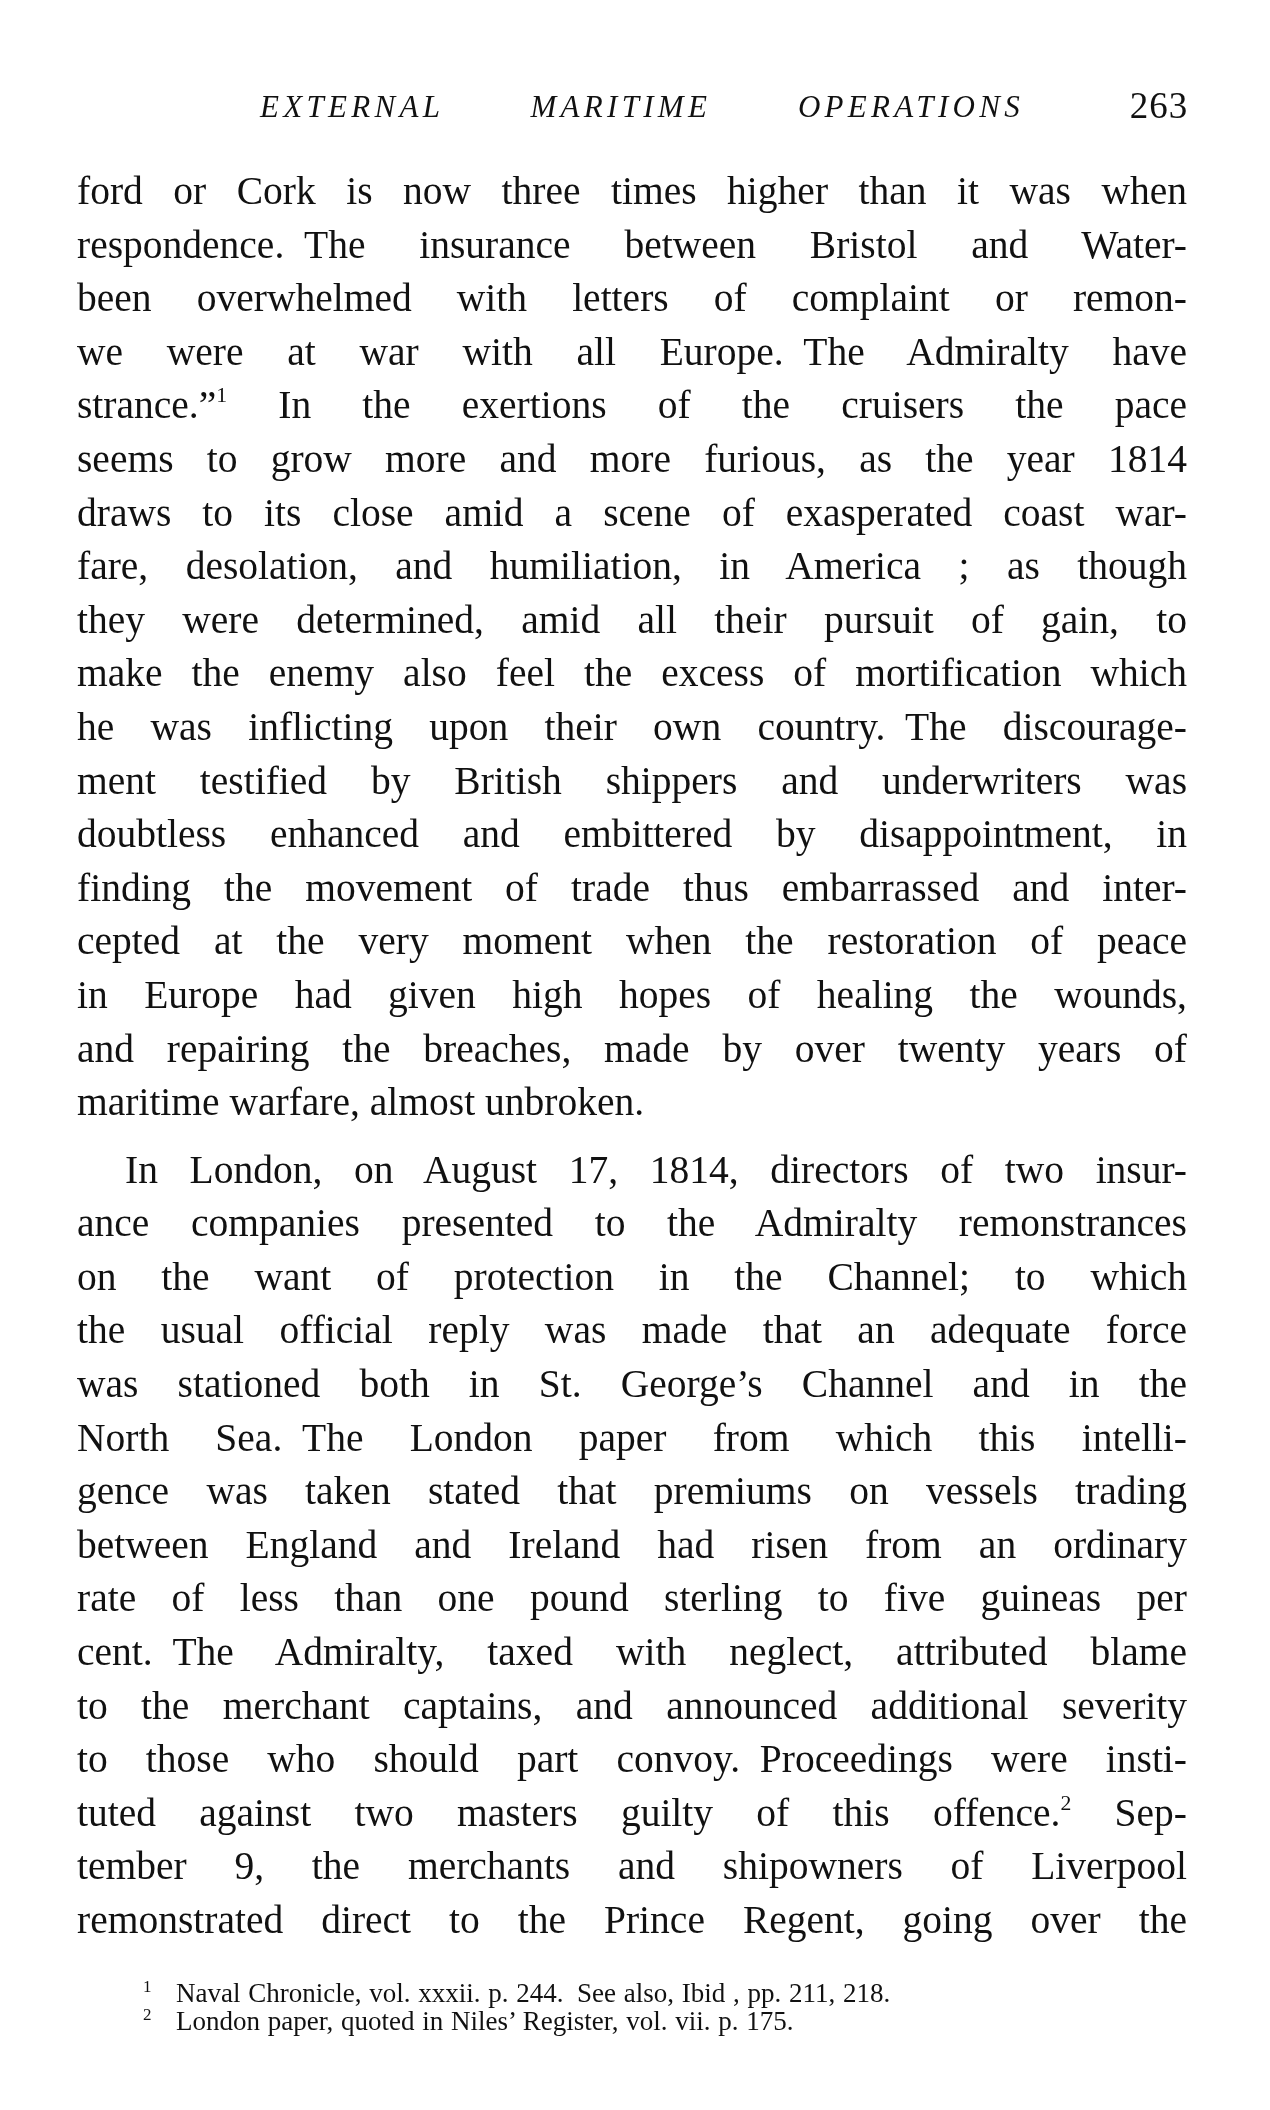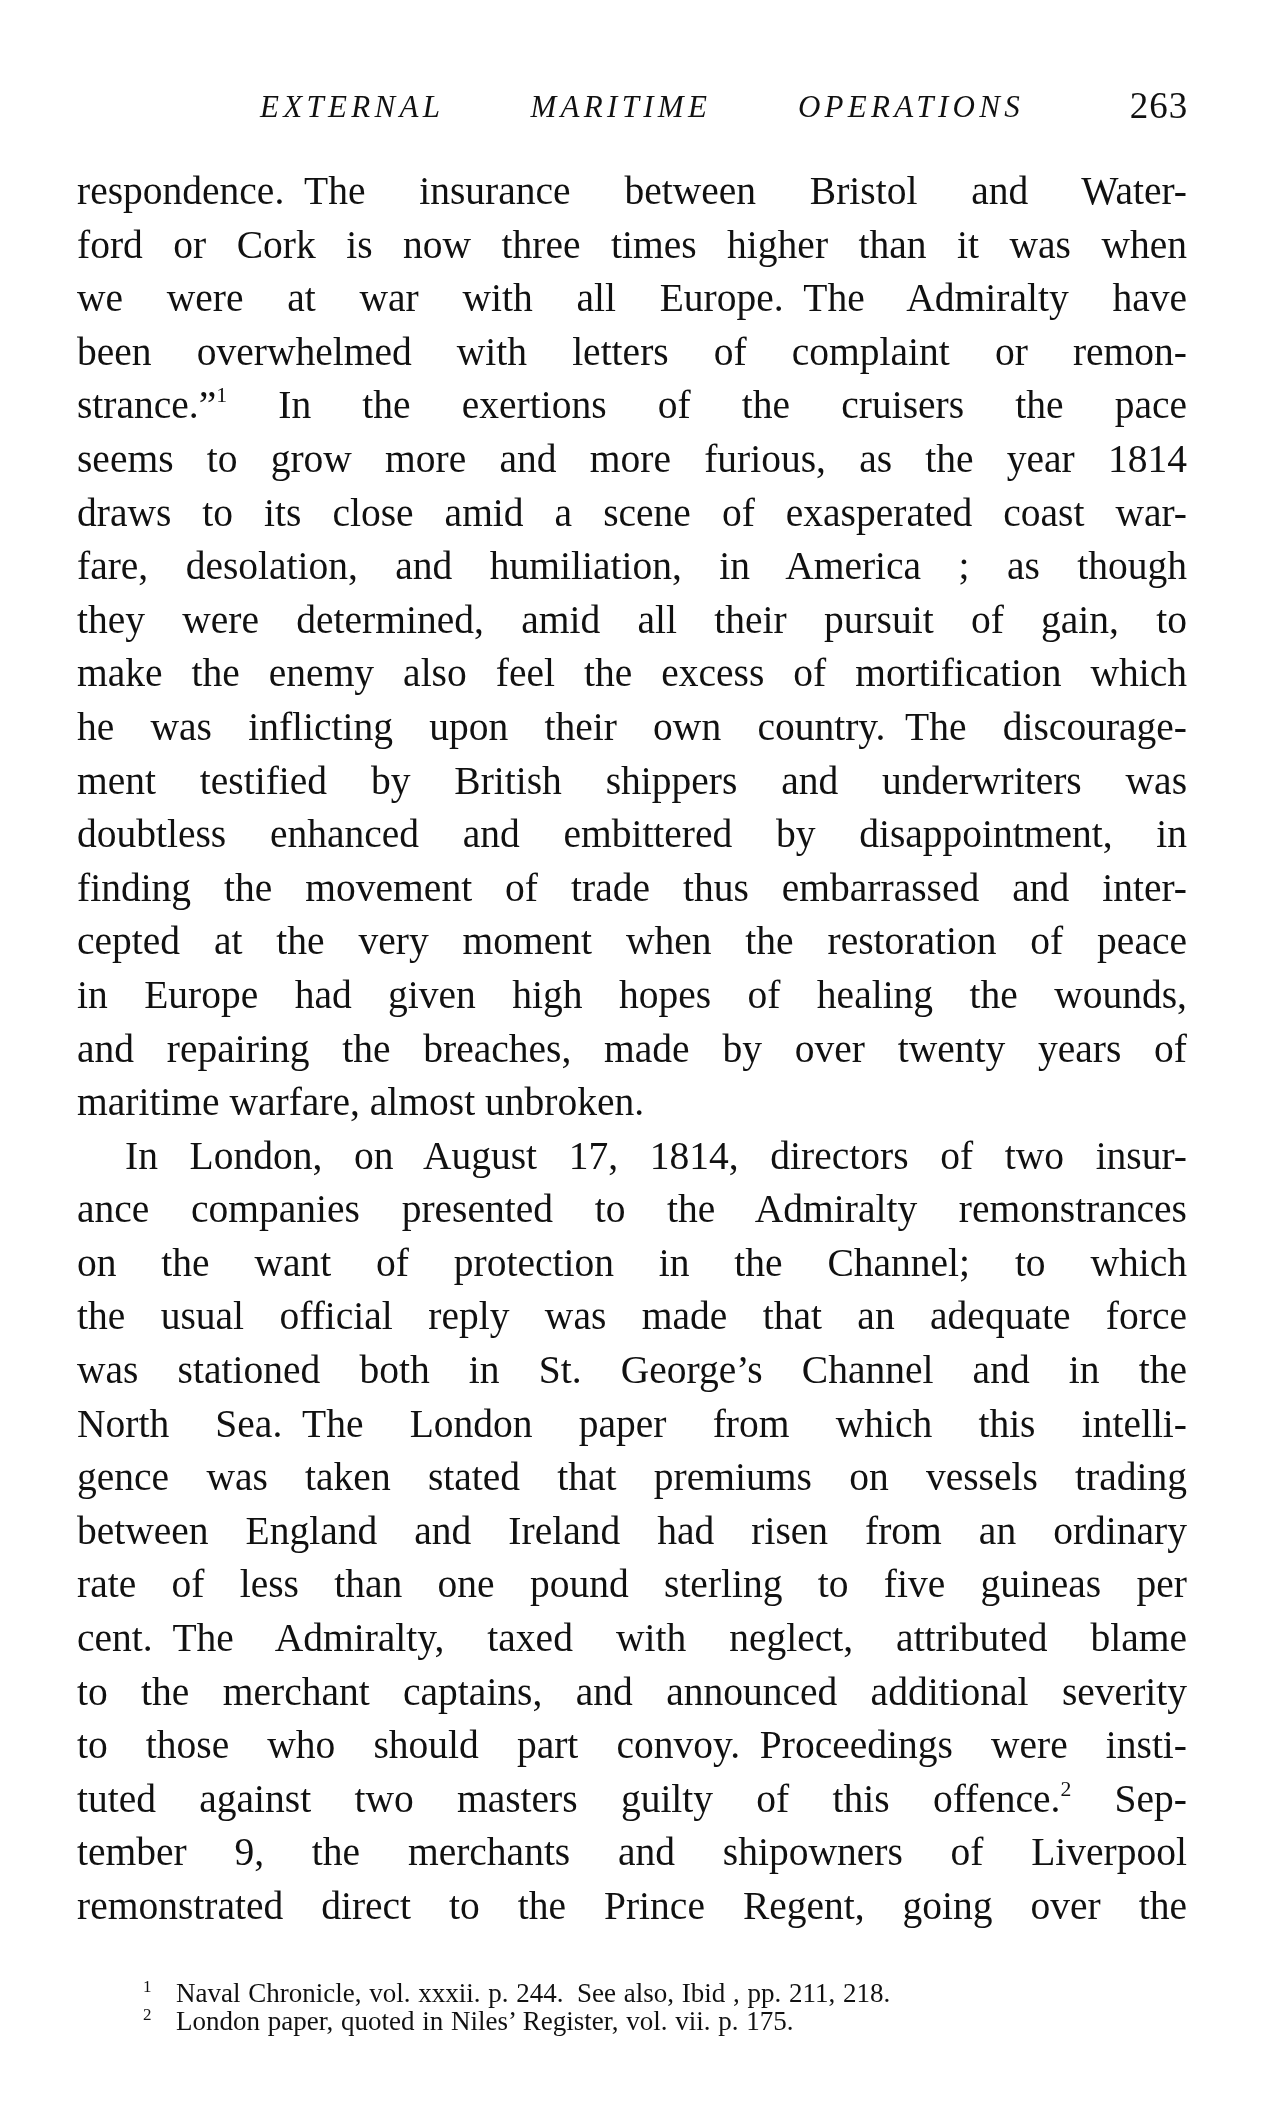--- a/index.html
+++ b/index.html
@@ -61,20 +61,21 @@
     text-align: justify;
     text-align-last: justify;
     overflow: visible;
   }
   .line.last {
     text-align: right;
     text-align-last: left;
   }
   .line.indent {
     padding-left: 48px;
+    margin-top: 14px;
   }
   .line sup, .footnote sup {
     font-size: 0.55em;
     vertical-align: 0.75em;
     line-height: 0;
   }
   .footnotes {
     position: absolute;
     left: 143px;
     top: 1980px;
@@ -100,24 +101,24 @@
 </style>
 </head>
 <body>
 
 <header class="running-head">
   <div class="running-title">EXTERNAL MARITIME OPERATIONS</div>
   <div class="page-number">263</div>
 </header>
 
 <main class="body-text">
+  <div class="line"><span>ford or Cork is now three times higher than it was when</span></div>
   <div class="line"><span>respondence. The insurance between Bristol and Water-</span></div>
-  <div class="line"><span>ford or Cork is now three times higher than it was when</span></div>
+  <div class="line"><span>been overwhelmed with letters of complaint or remon-</span></div>
   <div class="line"><span>we were at war with all Europe. The Admiralty have</span></div>
-  <div class="line"><span>been overwhelmed with letters of complaint or remon-</span></div>
   <div class="line"><span>strance.”</span><sup>1</sup><span> In the exertions of the cruisers the pace</span></div>
   <div class="line"><span>seems to grow more and more furious, as the year 1814</span></div>
   <div class="line"><span>draws to its close amid a scene of exasperated coast war-</span></div>
   <div class="line"><span>fare, desolation, and humiliation, in America ; as though</span></div>
   <div class="line"><span>they were determined, amid all their pursuit of gain, to</span></div>
   <div class="line"><span>make the enemy also feel the excess of mortification which</span></div>
   <div class="line"><span>he was inflicting upon their own country. The discourage-</span></div>
   <div class="line"><span>ment testified by British shippers and underwriters was</span></div>
   <div class="line"><span>doubtless enhanced and embittered by disappointment, in</span></div>
   <div class="line"><span>finding the movement of trade thus embarrassed and inter-</span></div>

